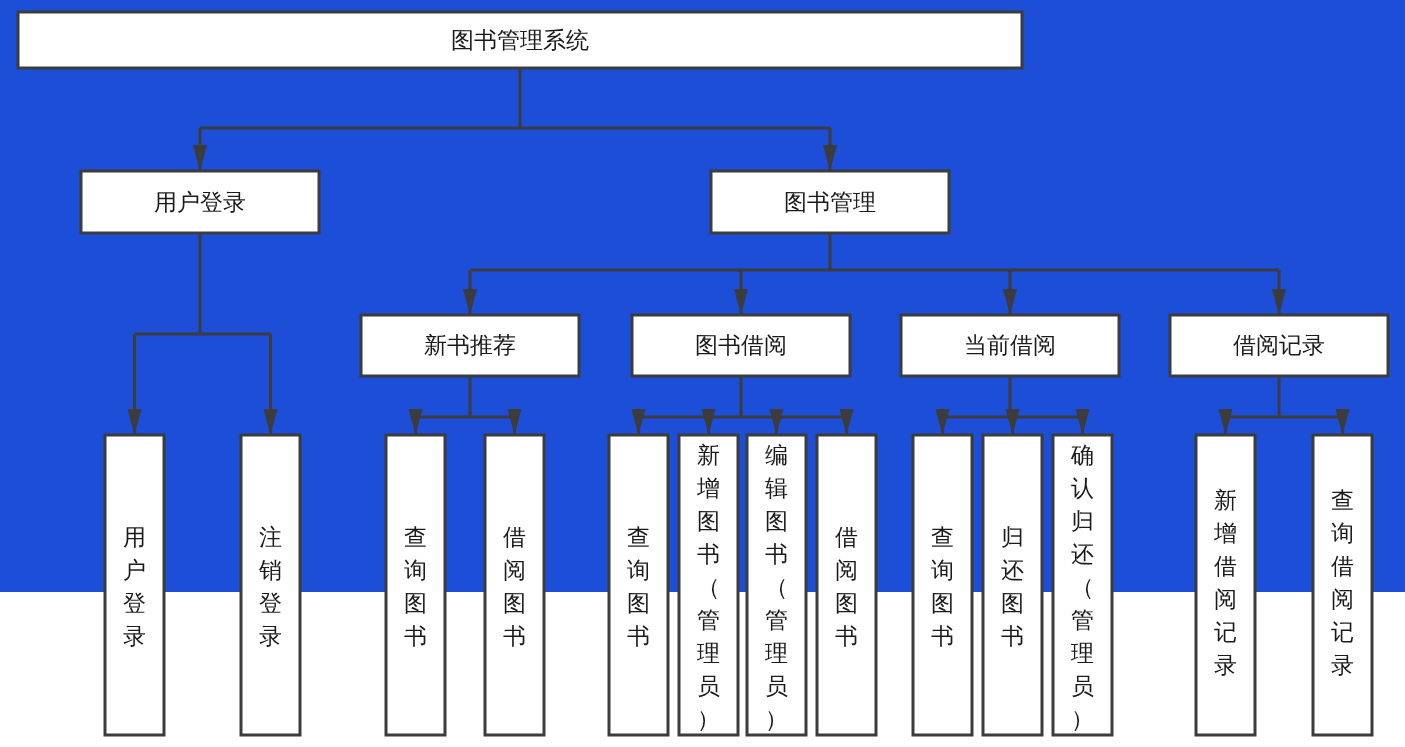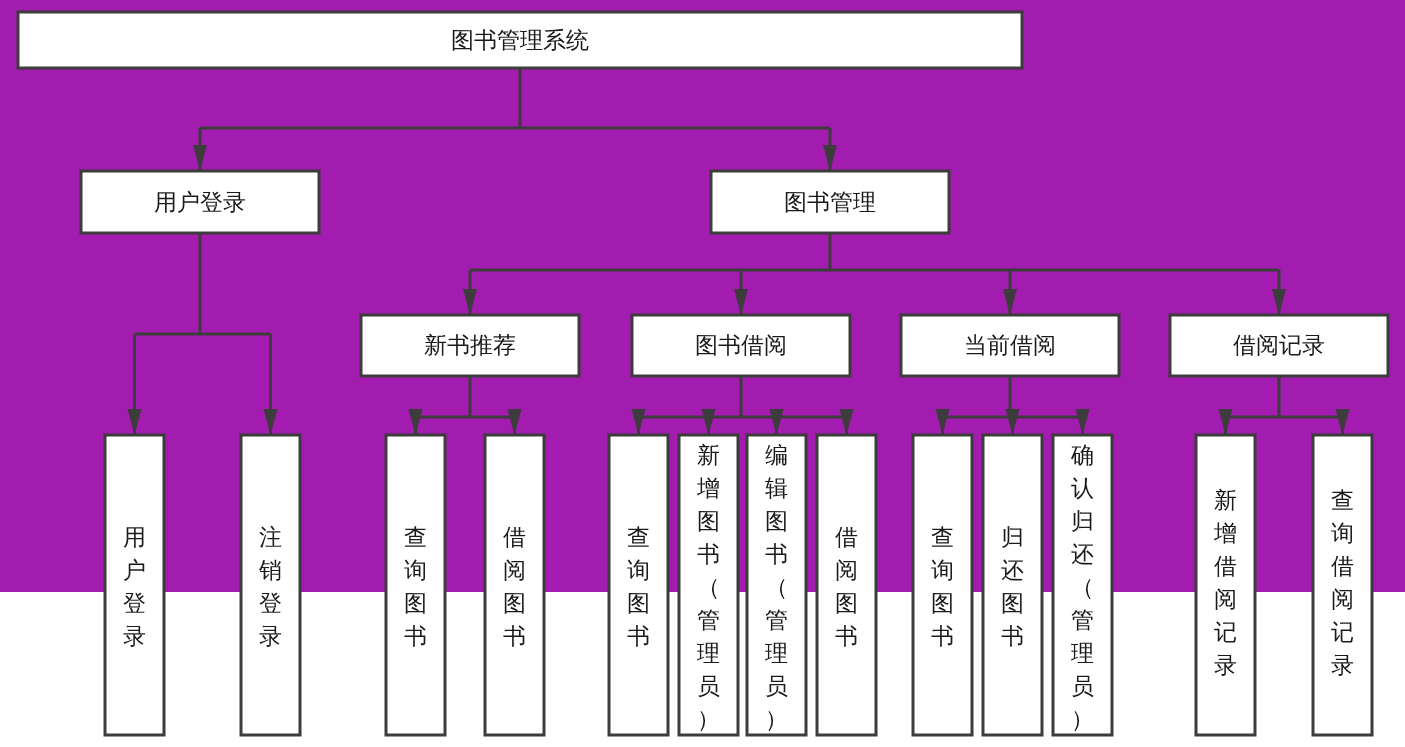--- a/index.html
+++ b/index.html
@@ -10,21 +10,21 @@
   body {
     width: 1405px;
     height: 747px;
     font-family: "DejaVu Sans", "Liberation Sans", sans-serif;
     overflow: hidden;
   }
   #diagram-root {
     position: relative;
     width: 1405px;
     height: 592px;
-    background: #a21caf;
+    background: #1d4ed8;
   }
   svg#flowchart {
     position: absolute;
     left: 0;
     top: 0;
     width: 1405px;
     height: 747px;
     display: block;
   }
   .node-rect {

